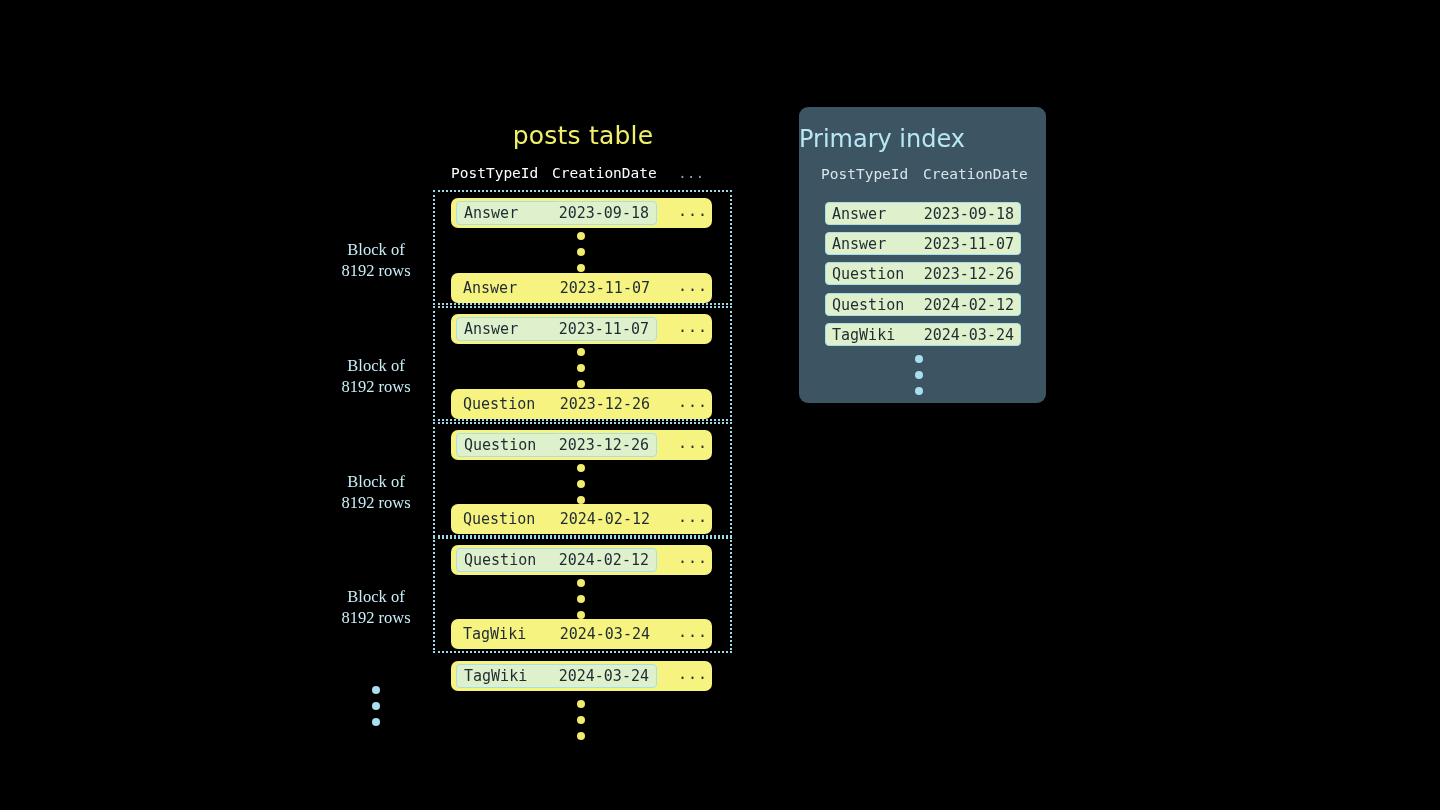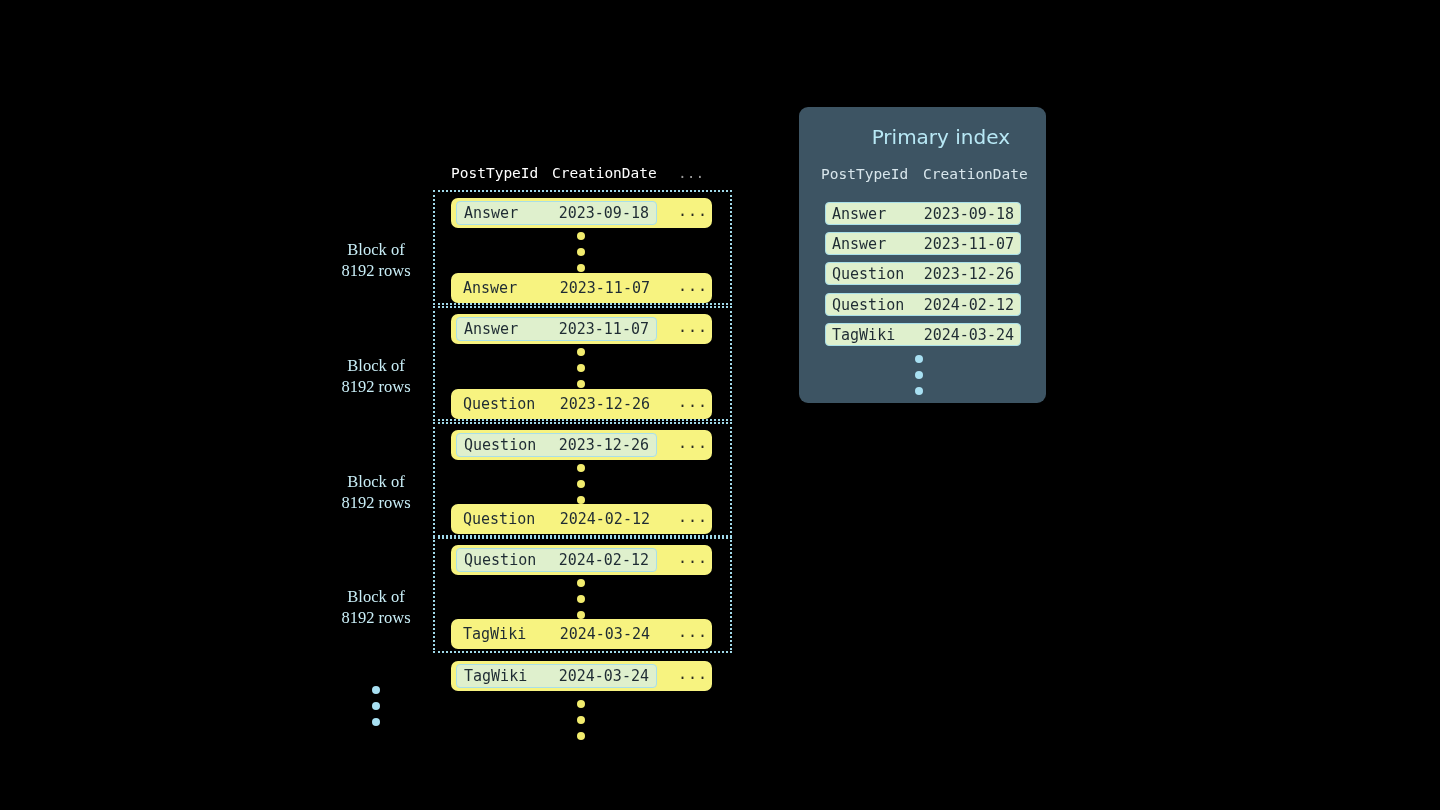--- a/index.html
+++ b/index.html
@@ -144,23 +144,23 @@
     width: 247px;
     height: 296px;
     background: #3d5463;
     border-radius: 9px;
   }
   .index-title {
     position: absolute;
     left: 0;
     top: 18px;
     width: 211px;
-    text-align: right;
+    text-align: left;
     color: #b8e8f5;
-    font-size: 20px;
+    font-size: 24px;
     font-family: "DejaVu Sans", sans-serif;
   }
   .index-header {
     position: absolute;
     left: 0;
     top: 59px;
     width: 247px;
     height: 20px;
     font-family: "DejaVu Sans Mono", monospace;
     font-size: 14.5px;
@@ -196,20 +196,21 @@
     font-size: 15px;
     color: #1e2b33;
     white-space: nowrap;
   }
 </style>
 </head>
 <body>
 
 <div class="stage">
 
+  <div class="posts-title">posts table</div>
 
   <div class="posts-header">
     <span class="h-type">PostTypeId</span>
     <span class="h-date">CreationDate</span>
     <span class="h-dots">...</span>
   </div>
 
   <div class="block" style="top:190px; height:115px;"></div>
   <div class="block-label" style="left:311px; top:239px;">
     <div>Block of</div>

